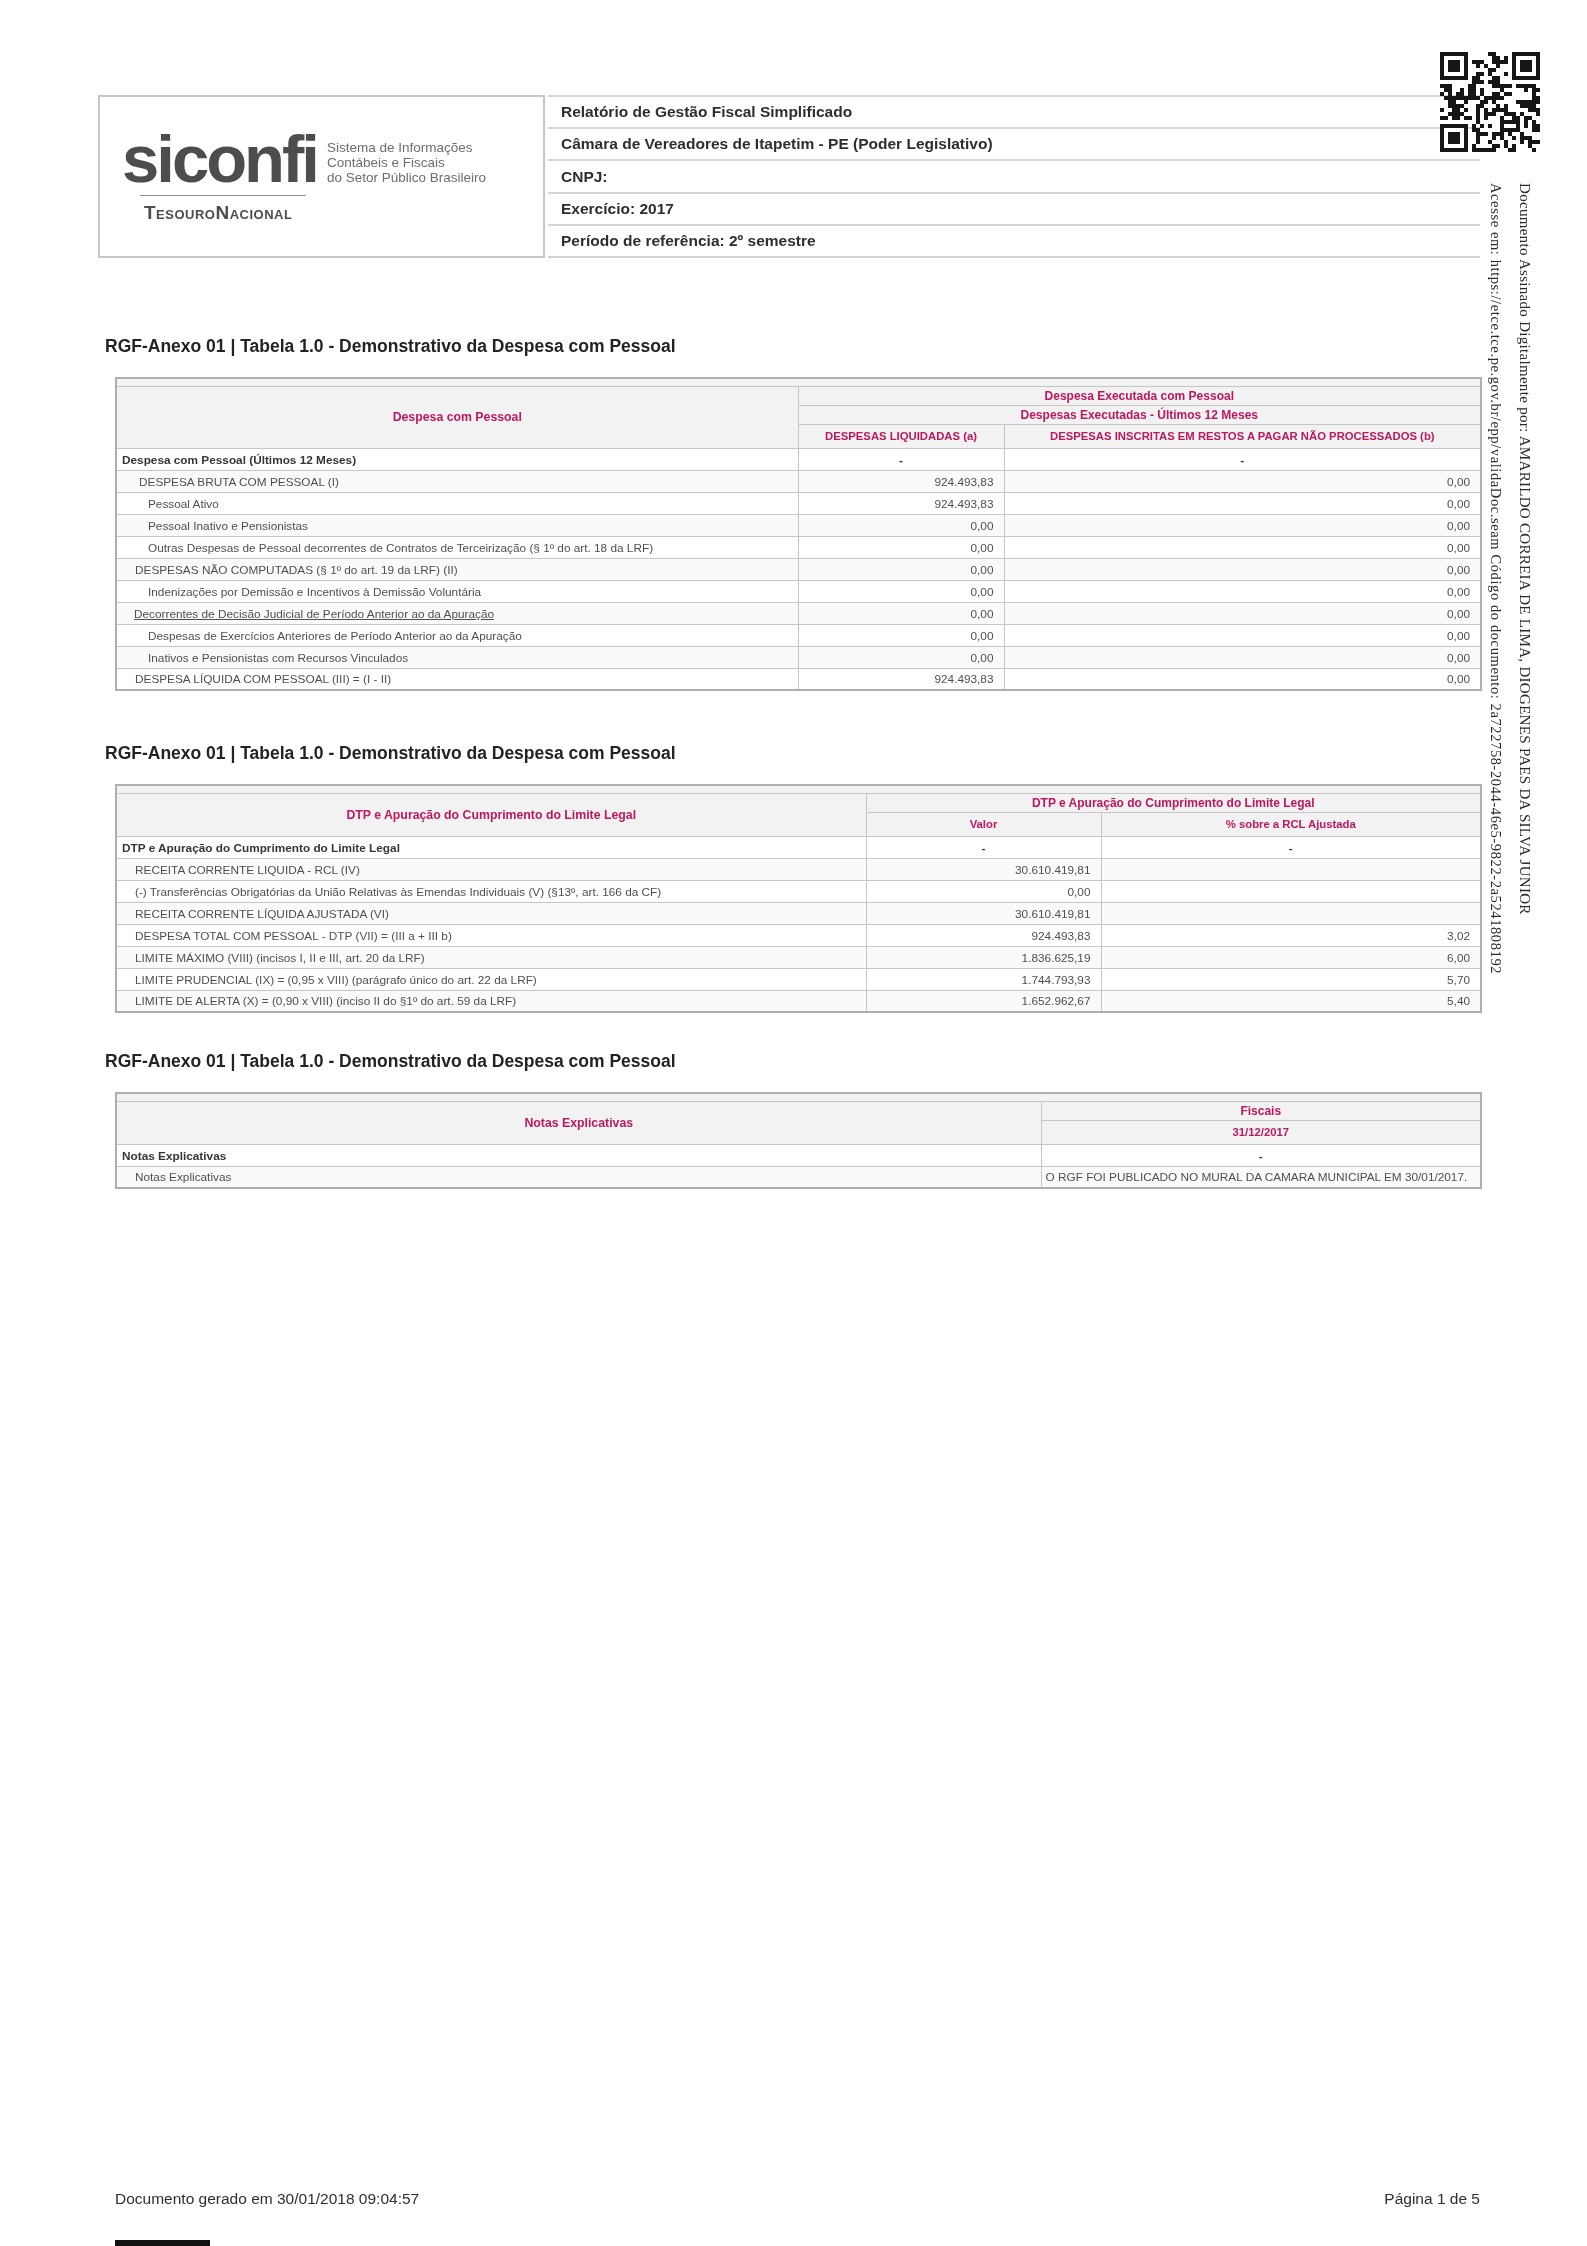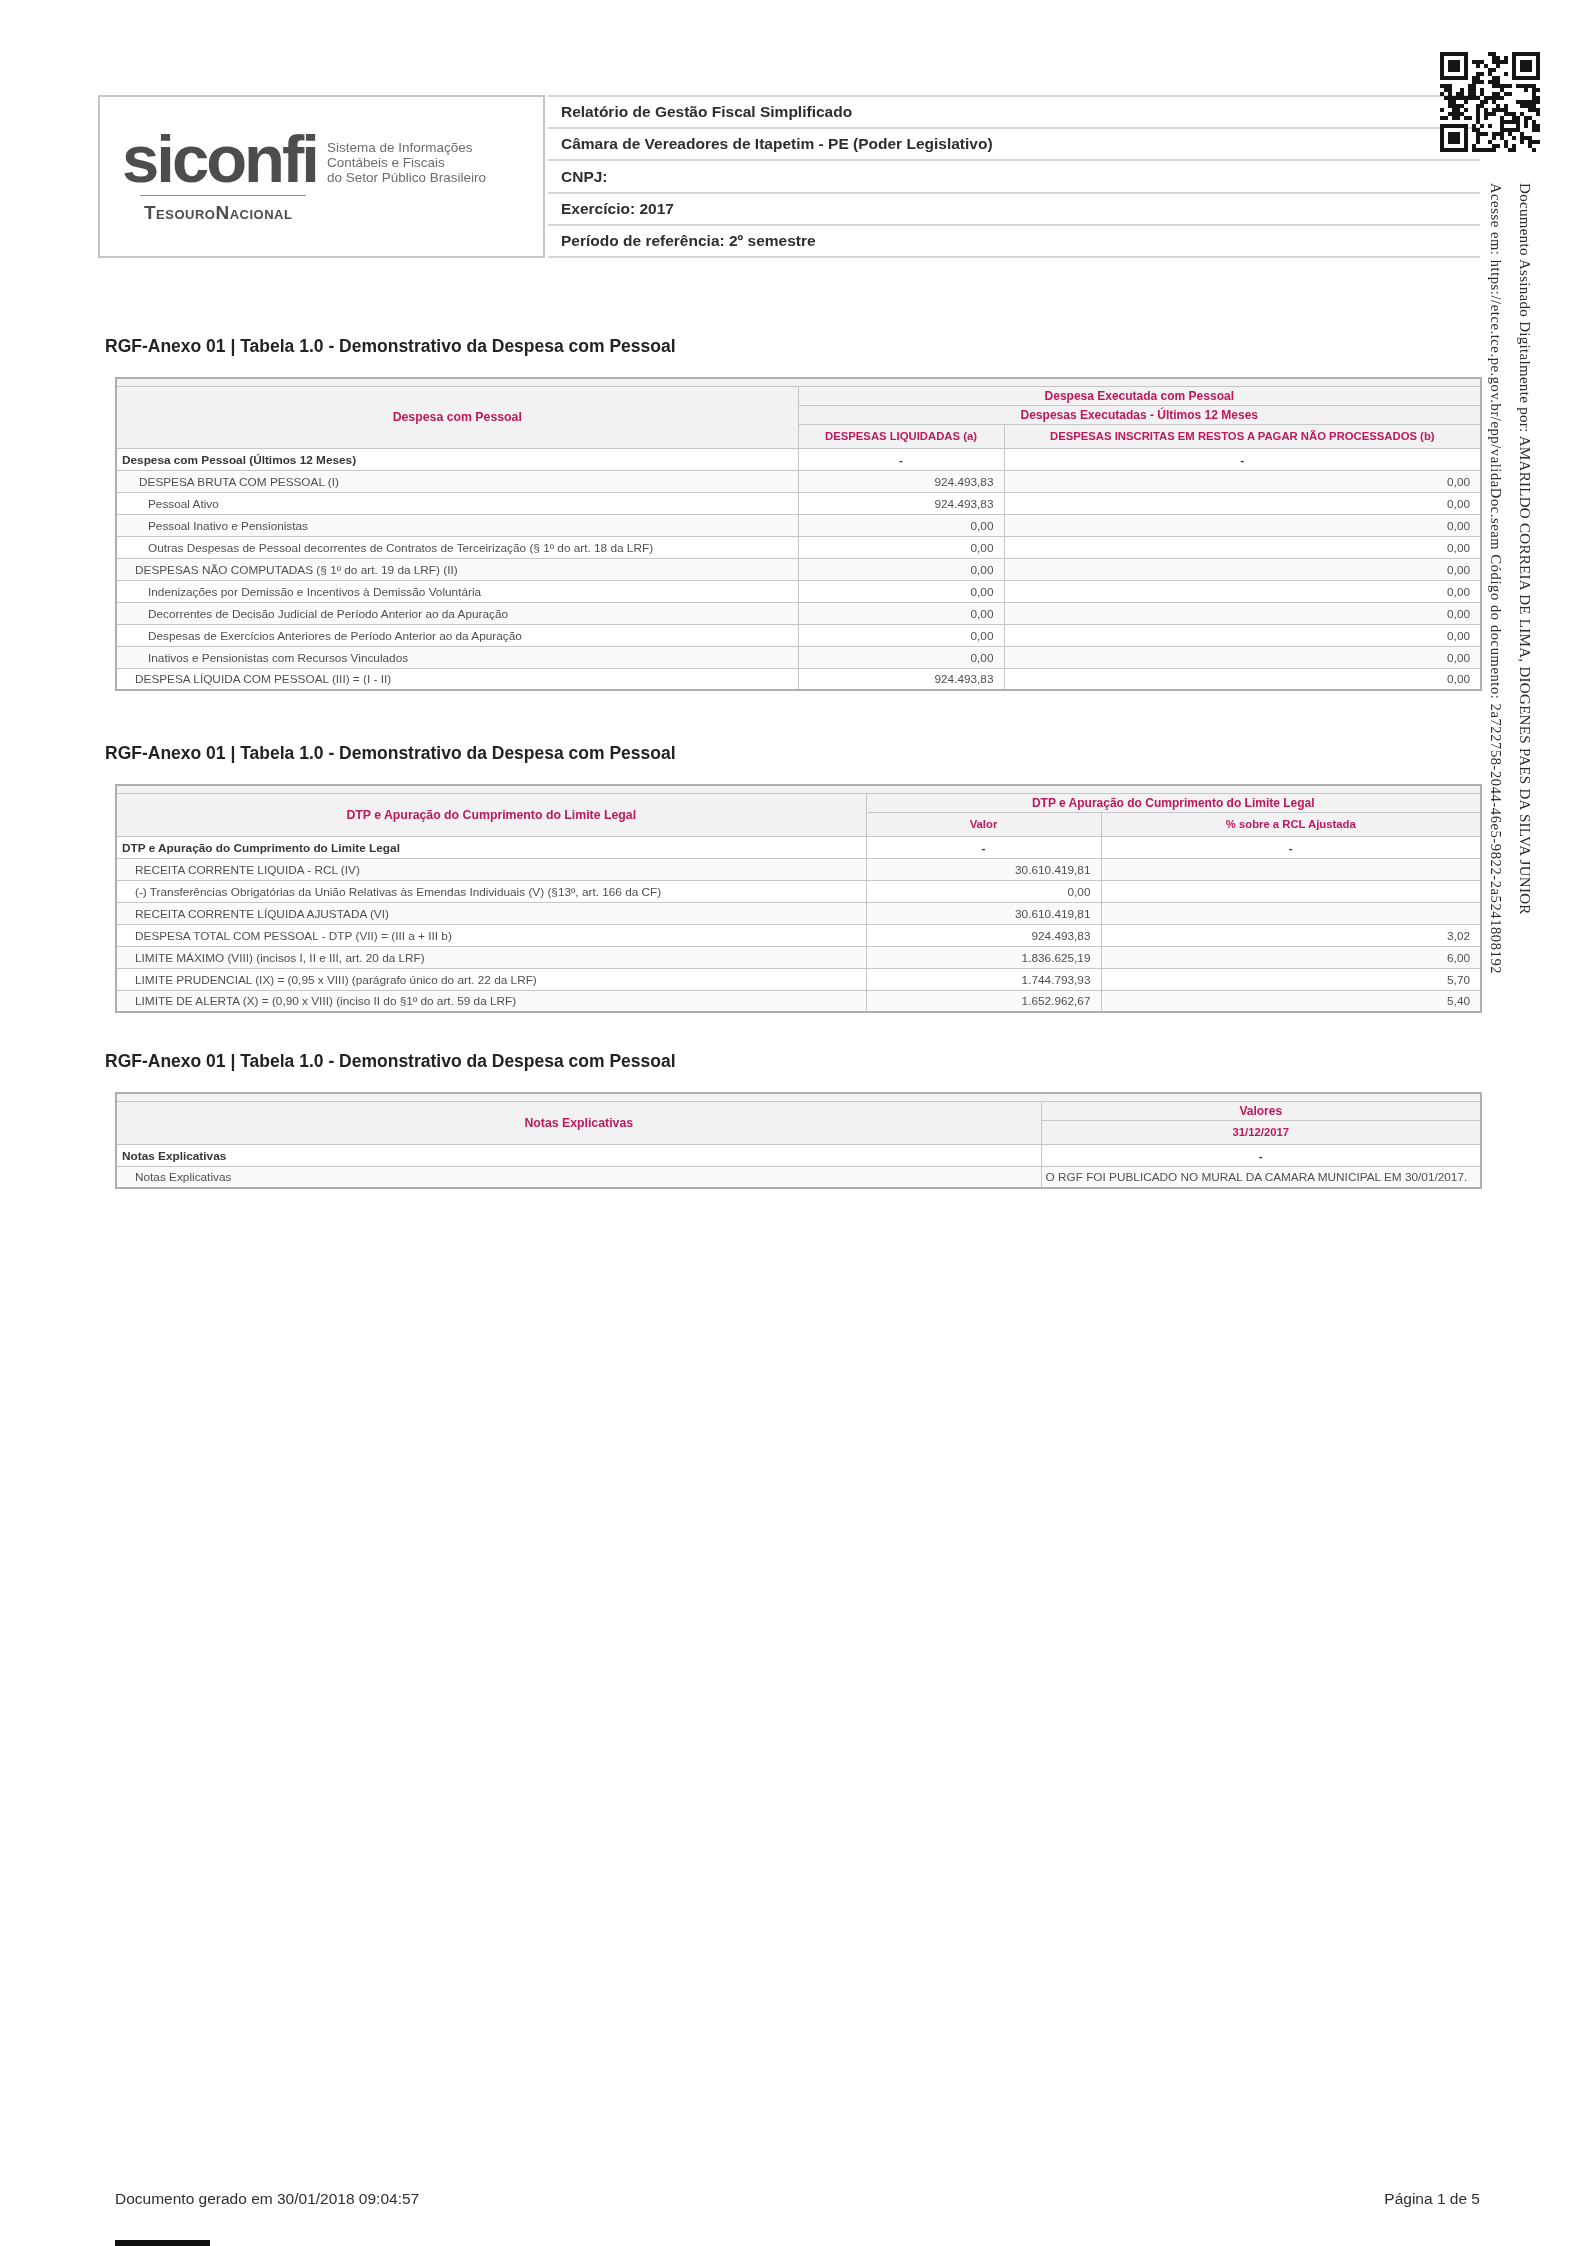--- a/index.html
+++ b/index.html
@@ -398,21 +398,21 @@
           <td class="lbl" style="padding-left: 18px;">DESPESAS NÃO COMPUTADAS (§ 1º do art. 19 da LRF) (II)</td>
           <td class="a-r">0,00</td>
           <td class="a-r">0,00</td>
         </tr>
         <tr>
           <td class="lbl" style="padding-left: 31px;">Indenizações por Demissão e Incentivos à Demissão Voluntária</td>
           <td class="a-r">0,00</td>
           <td class="a-r">0,00</td>
         </tr>
         <tr>
-          <td class="lbl" style="padding-left: 31px;">Decorrentes de Decisão Judicial de Período Anterior ao da Apuração</td>
+          <td class="lbl" style="padding-left: 17px; text-decoration: underline;">Decorrentes de Decisão Judicial de Período Anterior ao da Apuração</td>
           <td class="a-r">0,00</td>
           <td class="a-r">0,00</td>
         </tr>
         <tr>
           <td class="lbl" style="padding-left: 31px;">Despesas de Exercícios Anteriores de Período Anterior ao da Apuração</td>
           <td class="a-r">0,00</td>
           <td class="a-r">0,00</td>
         </tr>
         <tr>
           <td class="lbl" style="padding-left: 31px;">Inativos e Pensionistas com Recursos Vinculados</td>
@@ -496,21 +496,21 @@
     <colgroup>
         <col style="width:925px">
         <col style="width:440px">
       </colgroup>
     <thead>
       <tr class="strip">
           <td colspan="2"></td>
         </tr>
       <tr>
         <td rowspan="2" class="lhead">Notas Explicativas</td>
-        <td class="ghead">Valores</td>
+        <td class="ghead">Fiscais</td>
       </tr>
       <tr>
         <td class="chead">31/12/2017</td>
       </tr>
     </thead>
     <tbody>
         <tr>
           <td class="lbl b" style="padding-left: 5px;">Notas Explicativas</td>
           <td class="a-c b">-</td>
         </tr>

